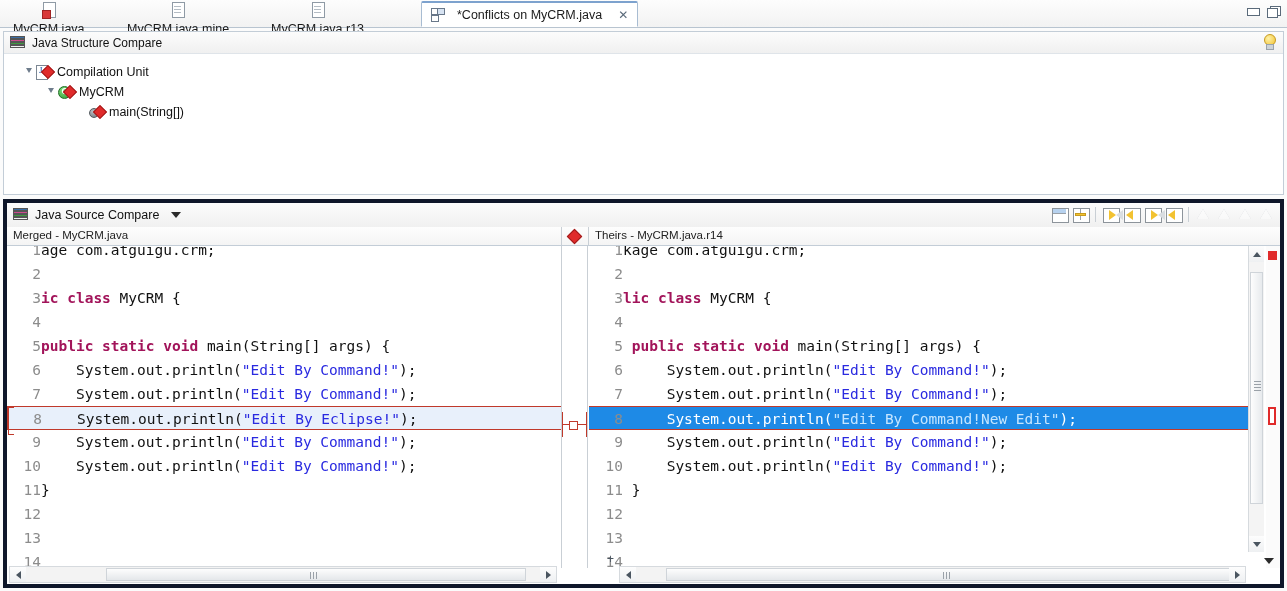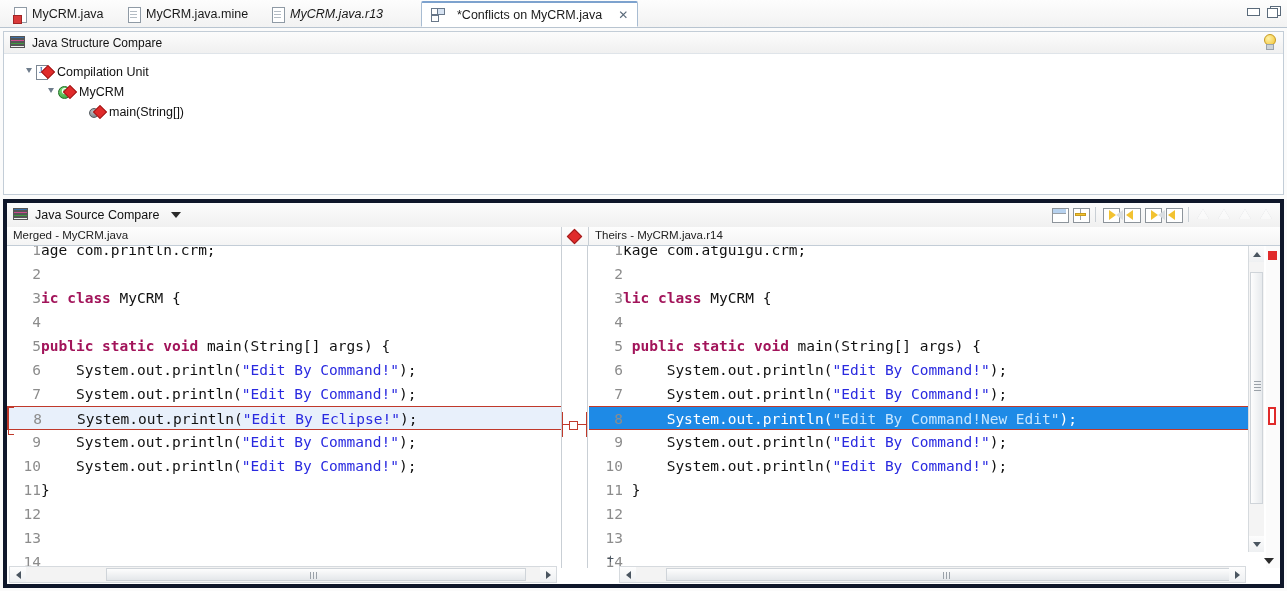--- a/index.html
+++ b/index.html
@@ -23,21 +23,21 @@
     border-bottom: 1px solid #b8c4d0;
   }
   .tab {
     position: absolute; top: 2px; height: 24px;
     display: flex; align-items: center; gap: 5px;
     padding: 0 9px;
     font-size: 12.5px; color: #1a1a1a;
     white-space: nowrap;
     box-sizing: border-box;
   }
-  .tab.inactive { background: transparent; }
+  .tab.inactive { background: transparent; flex-direction: column; }
   .tab.active {
     background: #ffffff;
     border: 1px solid #a8bcd2;
     border-bottom: 1px solid #ffffff;
     border-top: 2px solid #7da2ce;
     border-radius: 2px 2px 0 0;
     top: 1px; height: 26px;
   }
   .tab-ico { width: 14px; height: 15px; position: relative; flex: none; }
 
@@ -214,21 +214,21 @@
       <span>MyCRM.java</span>
     </div>
 
     <div class="tab inactive" style="left:118px;">
       <span class="tab-ico">
           <span class="ic-doc"></span>
         </span>
       <span>MyCRM.java.mine</span>
     </div>
 
-    <div class="tab inactive" style="left:262px;font-style:italic;">
+    <div class="tab inactive" style="left:262px;">
       <span class="tab-ico">
           <span class="ic-doc"></span>
         </span>
       <span>MyCRM.java.r13</span>
     </div>
 
     <div class="tab active" style="left:421px;gap:12px;">
       <span class="tab-ico">
         <span class="ic-cmp">
             <i class="a"></i>
@@ -351,21 +351,21 @@
     <div class="colhead">
       <span class="lbl" style="left:6px;">Merged - MyCRM.java</span>
       <span class="sep" style="left:554px;"></span>
       <span class="cdiamond" style="left:562px;"></span>
       <span class="sep" style="left:581px;"></span>
       <span class="lbl" style="left:588px;">Theirs - MyCRM.java.r14</span>
     </div>
 
     <div class="pane pane-l">
       <div class="code" id="left-code" style="margin-top: -8px;">
-          <div class="ln"><span class="num">1</span><span class="txt"><span class="pl">age com.println.crm;</span></span></div>
+          <div class="ln"><span class="num">1</span><span class="txt"><span class="pl">age com.atguigu.crm;</span></span></div>
           <div class="ln"><span class="num">2</span><span class="txt"></span></div>
           <div class="ln"><span class="num">3</span><span class="txt"><span class="kw">ic </span><span class="kw">class </span><span class="pl">MyCRM {</span></span></div>
           <div class="ln"><span class="num">4</span><span class="txt"></span></div>
           <div class="ln"><span class="num">5</span><span class="txt"><span class="kw">public static void </span><span class="pl">main(String[] args) {</span></span></div>
           <div class="ln"><span class="num">6</span><span class="txt"><span class="pl">    System.out.println(</span><span class="str">"Edit By Command!"</span><span class="pl">);</span></span></div>
           <div class="ln"><span class="num">7</span><span class="txt"><span class="pl">    System.out.println(</span><span class="str">"Edit By Command!"</span><span class="pl">);</span></span></div>
           <div class="ln conflict"><span class="cbracket"></span><span class="num">8</span><span class="txt"><span class="pl">    System.out.println(</span><span class="str">"Edit By Eclipse!"</span><span class="pl">);</span></span></div>
           <div class="ln"><span class="num">9</span><span class="txt"><span class="pl">    System.out.println(</span><span class="str">"Edit By Command!"</span><span class="pl">);</span></span></div>
           <div class="ln"><span class="num">10</span><span class="txt"><span class="pl">    System.out.println(</span><span class="str">"Edit By Command!"</span><span class="pl">);</span></span></div>
           <div class="ln"><span class="num">11</span><span class="txt"><span class="pl">}</span></span></div>

